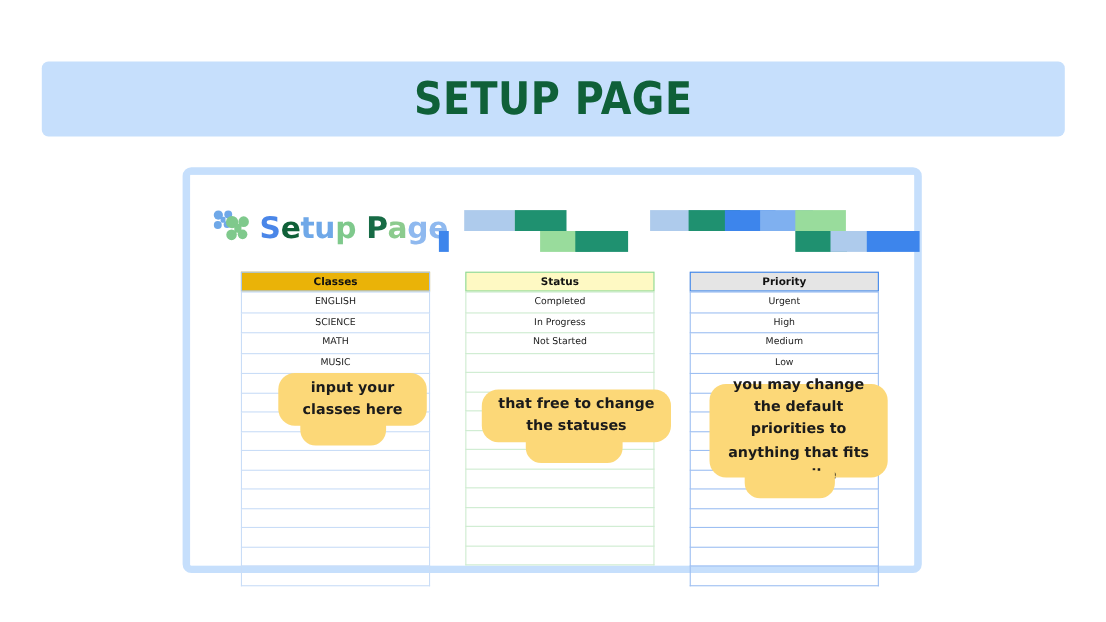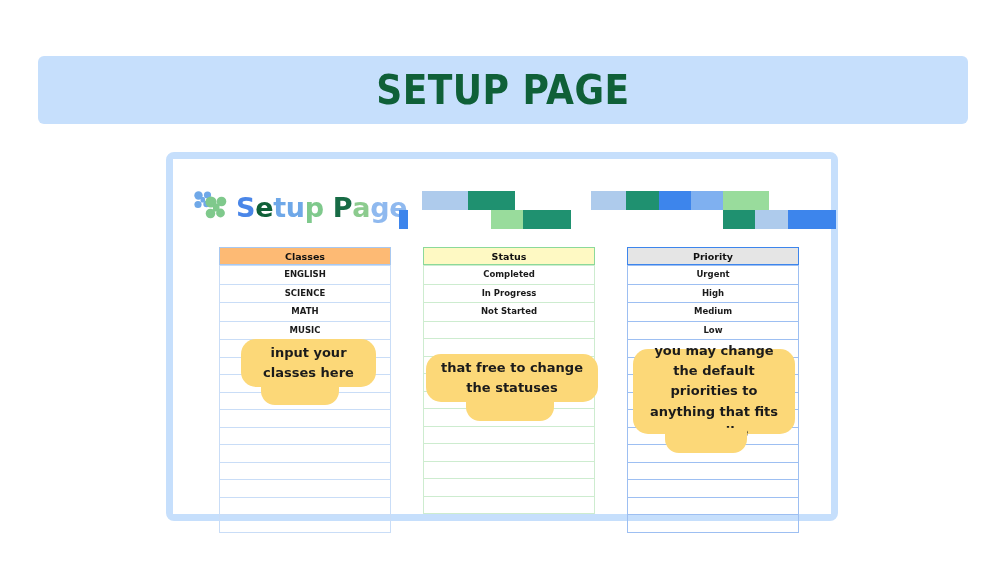--- a/index.html
+++ b/index.html
@@ -114,24 +114,23 @@
   }
   .col-body { border-collapse: collapse; width: 100%; }
   .col-body td {
     height: 17.5px;
     text-align: center;
     font-family: "DejaVu Sans", sans-serif;
     font-size: 8.5px;
     color: #1a1a1a;
     padding: 0;
     line-height: 17.5px;
-    font-weight: bold;
-  }
-  
-  .c-classes .col-head { background: #fdba74; border-color: #a8c8f0; }
+  }
+  
+  .c-classes .col-head { background: #eab308; border-color: #a8c8f0; }
   .c-classes .col-body td { border: 1px solid #c9ddf7; }
   
   .c-status .col-head { background: #fef9c3; border-color: #8bd99a; }
   .c-status .col-body td { border: 1px solid #cdeccf; }
   
   .c-priority .col-head { background: #e5e5e5; border-color: #3d85ec; }
   .c-priority .col-body td { border: 1px solid #9dbff2; }
 
   
   .callout {
@@ -141,20 +140,21 @@
     font-family: "DejaVu Sans", sans-serif;
     font-size: 13px;
     font-weight: 600;
     color: #1b1b1b;
     text-align: center;
     line-height: 1.55;
     display: flex;
     align-items: center;
     justify-content: center;
     padding: 18px 12px;
+    margin-left: 12px;
   }
   .callout::after {
     content: "";
     position: absolute;
     left: 50%;
     transform: translateX(-50%);
     bottom: -19px;
     width: 74px;
     height: 26px;
     background: #fcd878;

